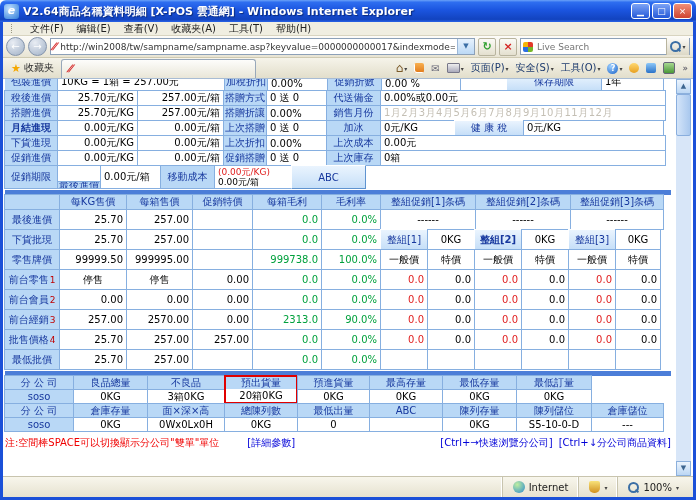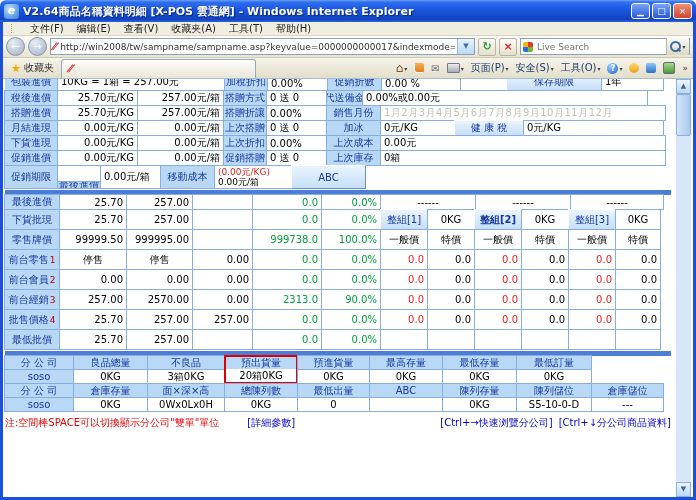--- a/index.html
+++ b/index.html
@@ -185,34 +185,34 @@
             <div class="cell k-n" style="width: 47px;"></div>
             <div class="cell k-b" style="width: 96px;">保存期限</div>
             <div class="cell k-vl" style="width: 63px;">1年</div>
           </div>
           <div class="trow">
             <div class="cell k-l" style="width: 54px;">稅後進價</div>
             <div class="cell k-v" style="width: 81px;">25.70元/KG</div>
             <div class="cell k-v" style="width: 87px;">257.00元/箱</div>
             <div class="cell k-l" style="width: 44px;">搭贈方式</div>
             <div class="cell k-vl" style="width: 61px;">0 送 0</div>
-            <div class="cell k-l" style="width: 37px;">代送備金</div>
+            <div class="cell k-l" style="width: 55px;">代送備金</div>
             <div class="cell k-vl" style="width: 286px;">0.00%或0.00元</div>
           </div>
           <div class="trow">
             <div class="cell k-l" style="width: 54px;">搭贈進價</div>
             <div class="cell k-v" style="width: 81px;">25.70元/KG</div>
             <div class="cell k-v" style="width: 87px;">257.00元/箱</div>
             <div class="cell k-l" style="width: 44px;">搭贈折讓</div>
             <div class="cell k-vl" style="width: 61px;">0.00%</div>
             <div class="cell k-l" style="width: 55px;">銷售月份</div>
             <div class="cell k-dis" style="width: 286px;">1月2月3月4月5月6月7月8月9月10月11月12月</div>
           </div>
           <div class="trow">
-            <div class="cell k-l" style="width: 54px;">月結進現</div>
+            <div class="cell k-l" style="width: 54px; font-weight: bold;">月結進現</div>
             <div class="cell k-v" style="width: 81px;">0.00元/KG</div>
             <div class="cell k-v" style="width: 87px;">0.00元/箱</div>
             <div class="cell k-l" style="width: 44px;">上次搭贈</div>
             <div class="cell k-vl" style="width: 61px;">0 送 0</div>
             <div class="cell k-l" style="width: 55px;">加冰</div>
             <div class="cell k-vl" style="width: 75px;">0元/KG</div>
             <div class="cell k-b" style="width: 70px;">健 康 稅</div>
             <div class="cell k-vl" style="width: 141px;">0元/KG</div>
           </div>
           <div class="trow">
@@ -241,20 +241,31 @@
             <div class="cell k-two" style="width: 78px;">
               <div class="ln red">(0.00元/KG)</div>
               <div class="ln">0.00元/箱</div>
             </div>
             <div class="cell k-b" style="width: 75px;">ABC</div>
             <div class="cell k-n" style="width: 133px;"></div>
           </div>
         </div>
       <div class="band"></div>
       <div class="tbl mid">
+          <div class="trow">
+            <div class="cell k-l" style="width: 56px;"></div>
+            <div class="cell k-l" style="width: 68px;">每KG售價</div>
+            <div class="cell k-l" style="width: 67px;">每箱售價</div>
+            <div class="cell k-l" style="width: 61px;">促銷特價</div>
+            <div class="cell k-l" style="width: 70px;">每箱毛利</div>
+            <div class="cell k-l" style="width: 60px;">毛利率</div>
+            <div class="cell k-l" style="width: 96px;">整組促銷[1]条碼</div>
+            <div class="cell k-l" style="width: 96px;">整組促銷[2]条碼</div>
+            <div class="cell k-l" style="width: 94px;">整組促銷[3]条碼</div>
+          </div>
           <div class="trow">
             <div class="cell k-l" style="width: 56px;">最後進價</div>
             <div class="cell k-v" style="width: 68px;">25.70</div>
             <div class="cell k-v" style="width: 67px;">257.00</div>
             <div class="cell k-e" style="width: 61px;"></div>
             <div class="cell k-g" style="width: 70px;">0.0</div>
             <div class="cell k-g" style="width: 60px;">0.0%</div>
             <div class="cell k-vc" style="width: 96px;">------</div>
             <div class="cell k-vc" style="width: 96px;">------</div>
             <div class="cell k-vc" style="width: 94px;">------</div>
@@ -412,14 +423,30 @@
           <span class="link">[Ctrl+→快速浏覽分公司]</span>
           <span class="link">[Ctrl+↓分公司商品資料]</span>
         </span>
       </div>
       <div class="vscroll">
         <div class="sarr">▲</div>
         <div class="sthumb"></div>
         <div class="sarr down">▼</div>
       </div>
     </div>
+    <div class="statusbar">
+      <div class="sb-main"></div>
+      <div class="sb-seg">
+        <span class="globe"></span>
+        <span>Internet</span>
+      </div>
+      <div class="sb-seg">
+        <span class="shield"></span>
+        <span class="tinydrop">▾</span>
+      </div>
+      <div class="sb-seg">
+        <span class="mag"></span>
+        <span>100%</span>
+        <span class="tinydrop">▾</span>
+      </div>
+    </div>
   </div>
 </div>
 
 </body></html>

